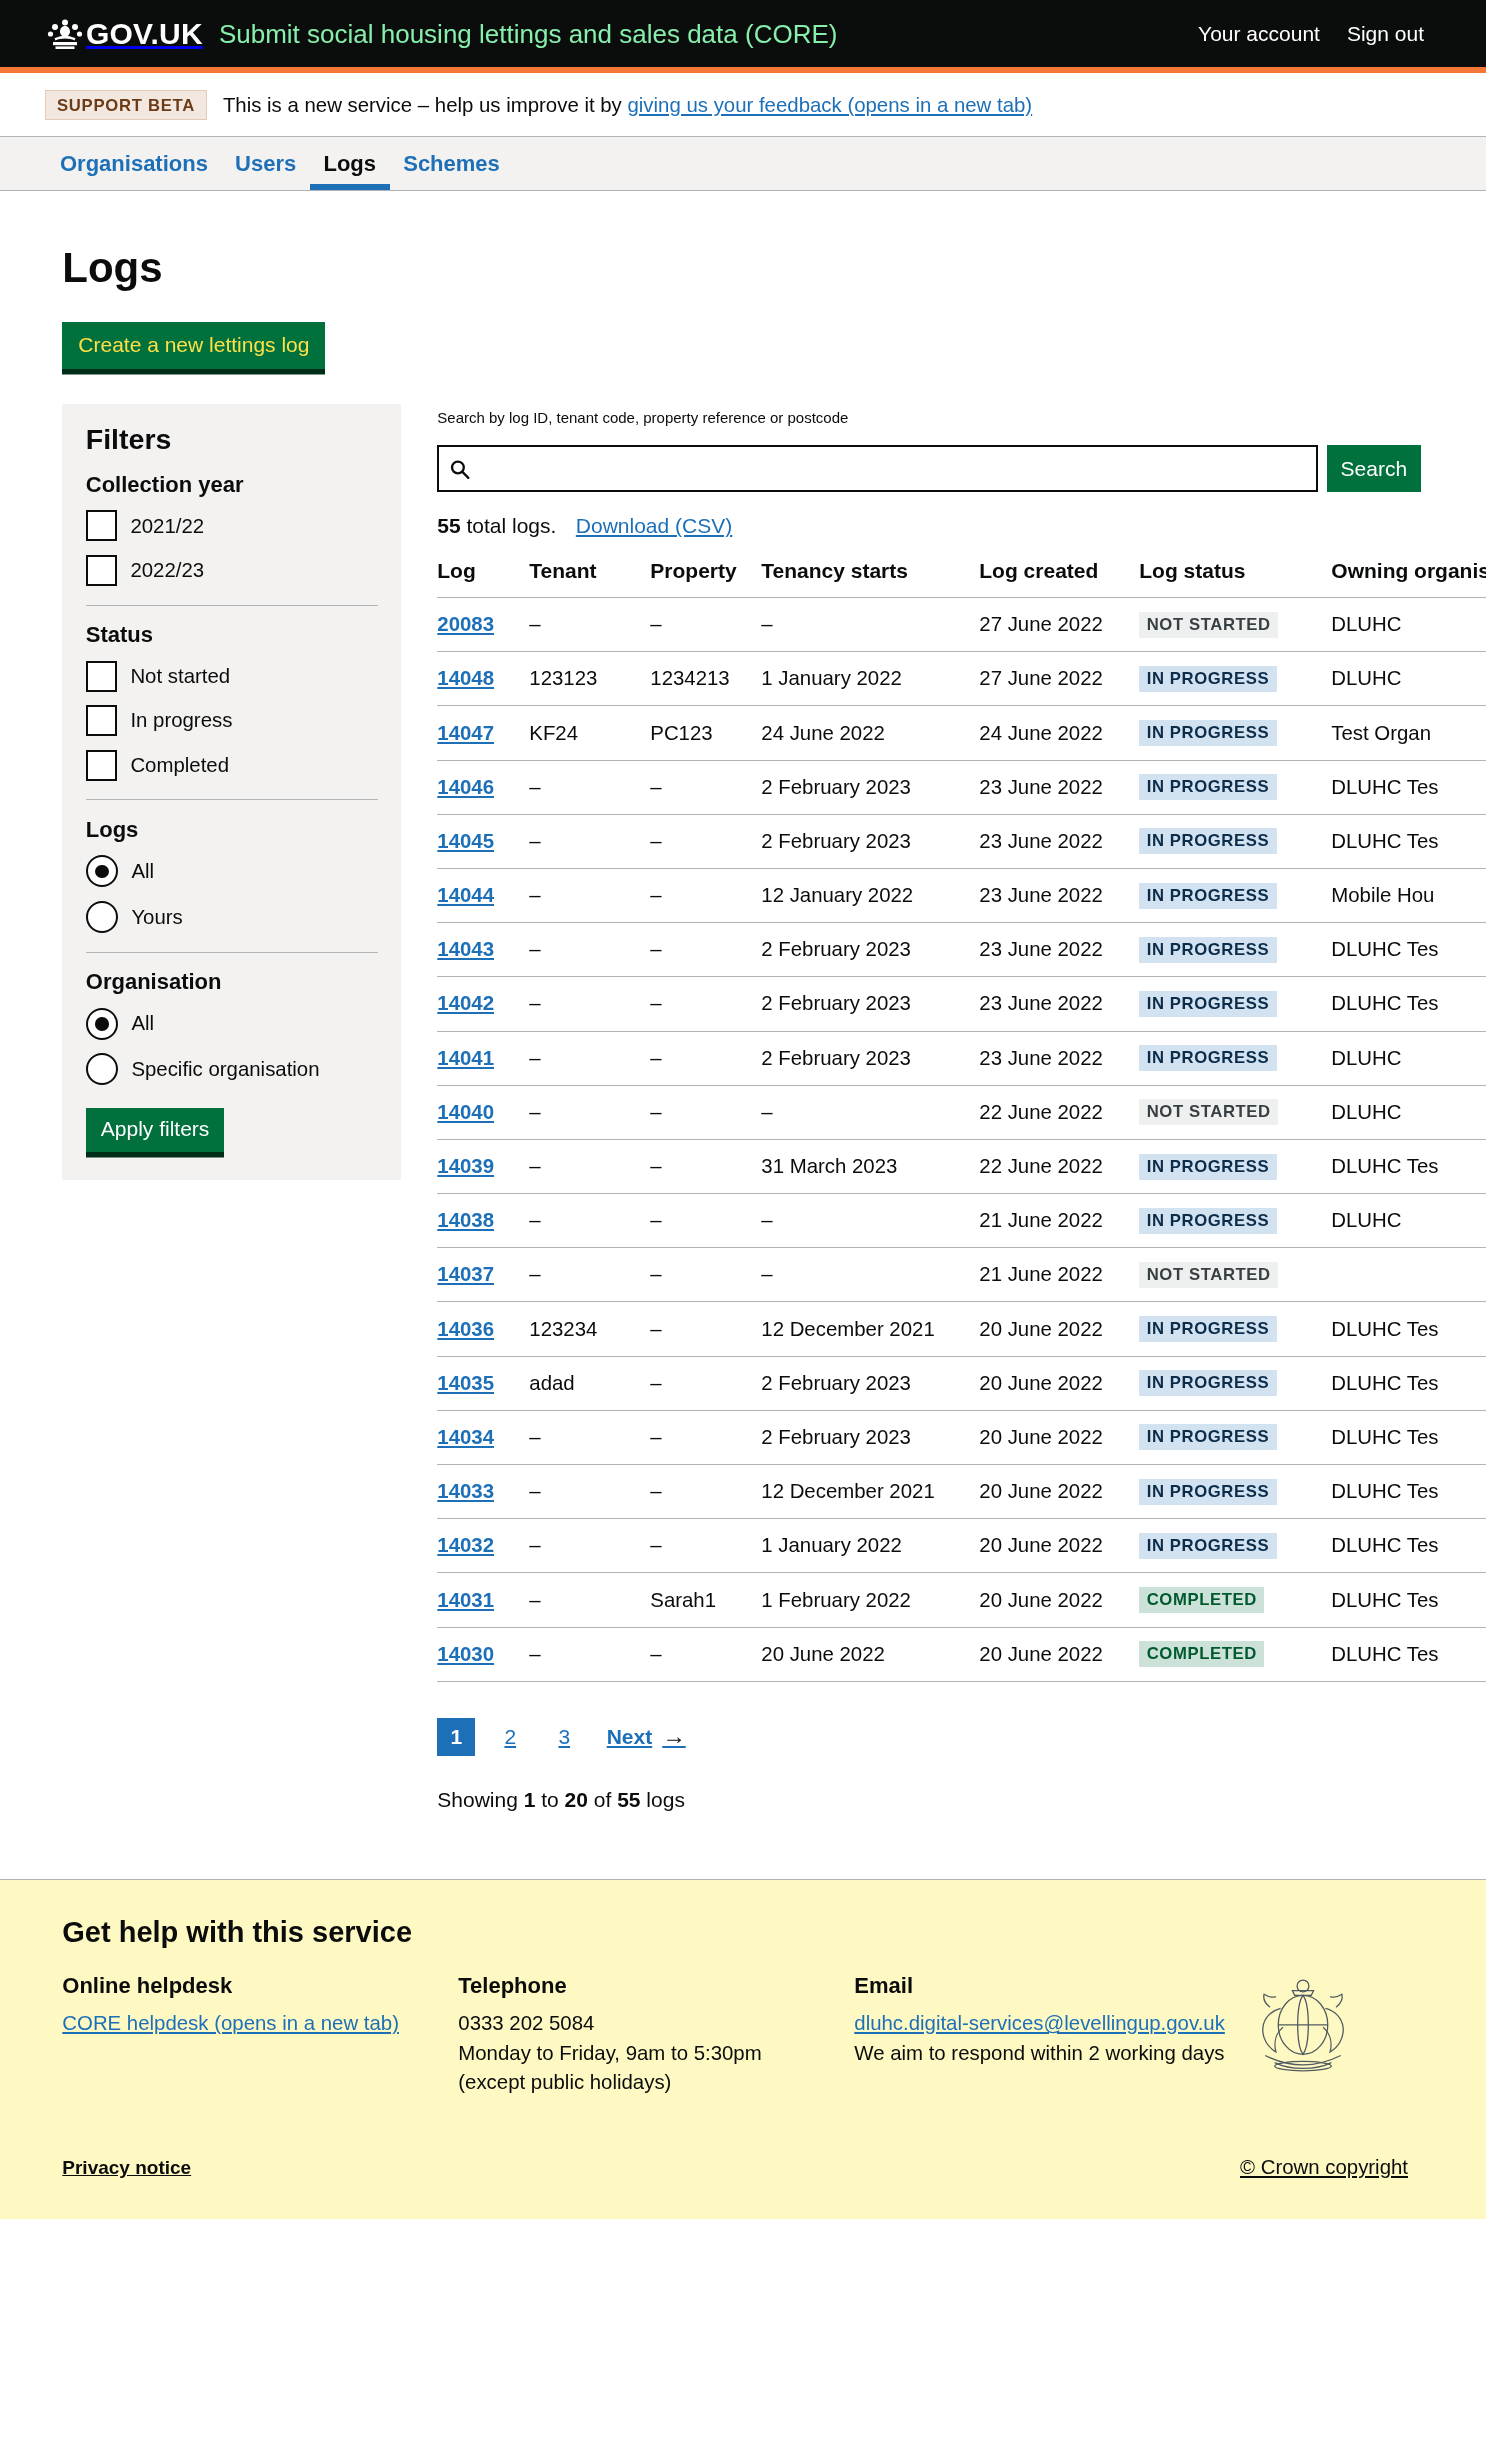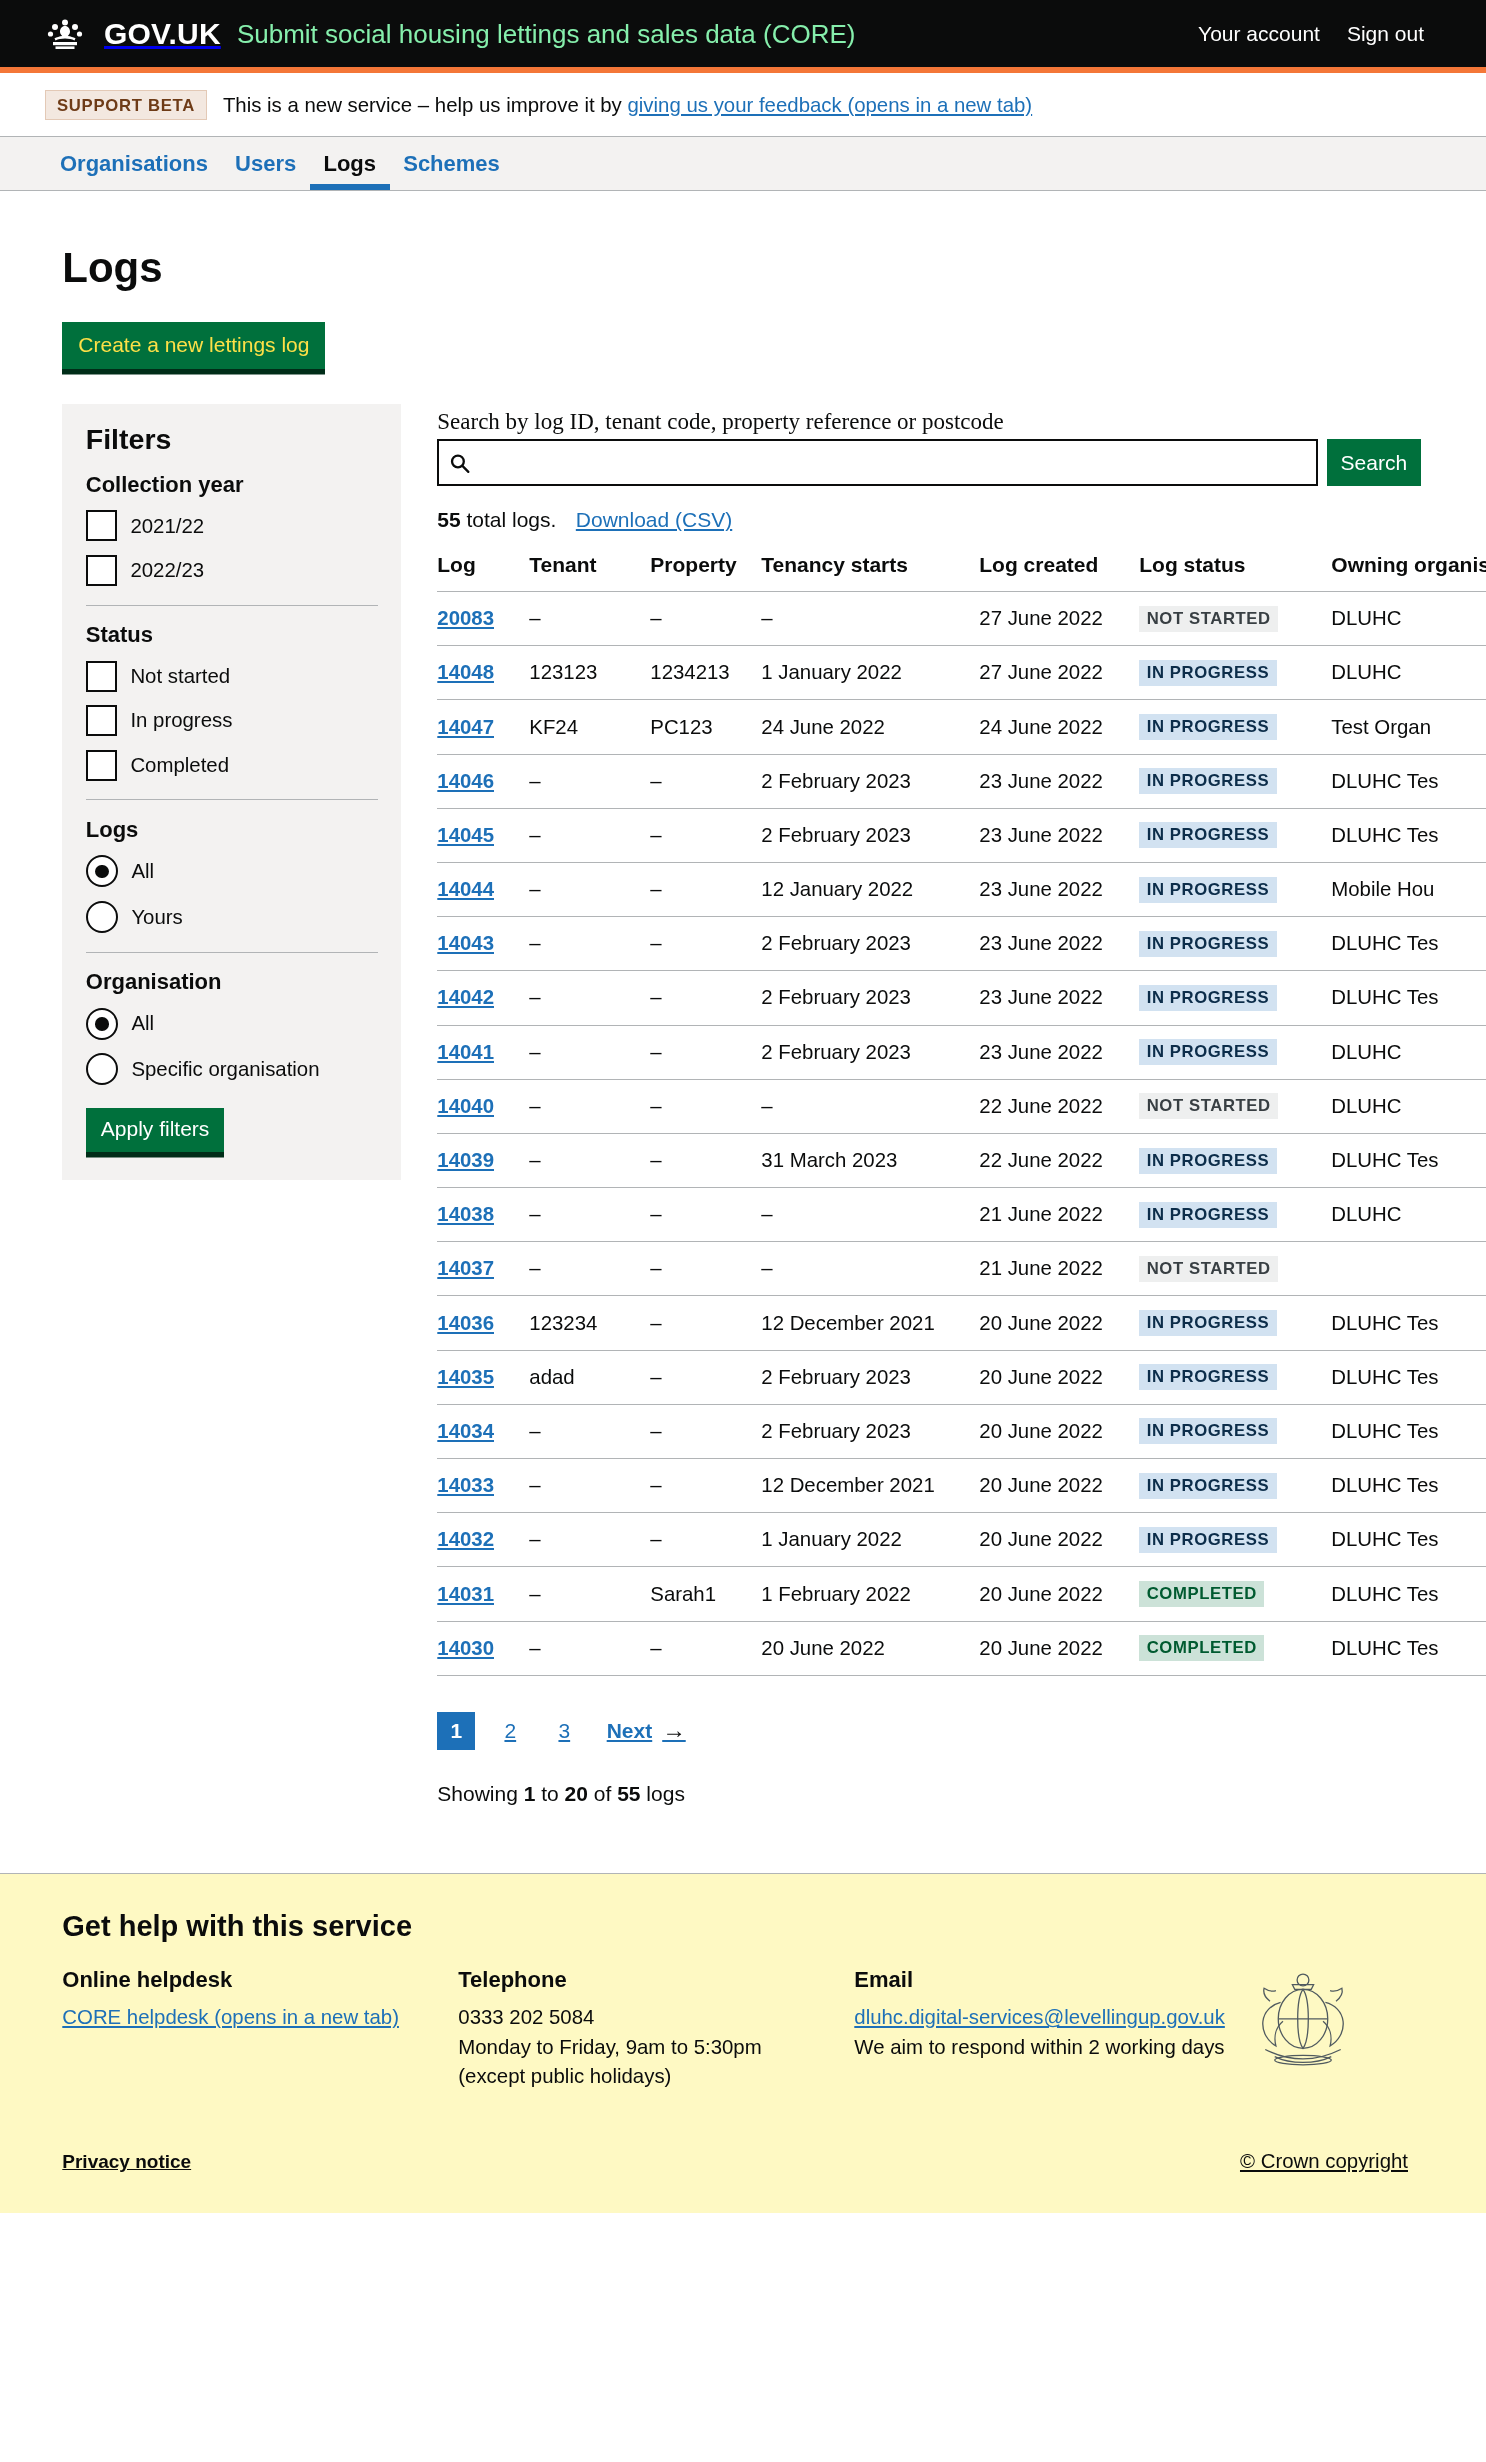--- a/index.html
+++ b/index.html
@@ -16,21 +16,21 @@
   
   .govuk-header {
     background: #0b0c0c;
     color: #ffffff;
     height: 67px;
     display: flex;
     align-items: center;
     padding: 0 62px 0 45px;
   }
   .header-left { display:flex; align-items:center; gap: 13.6px; }
-  .crown-logo { display:flex; align-items:center; gap: 19px; }
+  .crown-logo { display:flex; align-items:center; gap: 1px; }
   .crown-svg { display:block; }
   .govuk-wordmark {
     font-size: 30px;
     font-weight: 700;
     letter-spacing: 0.2px;
     line-height: 1;
     color: #fff;
   }
   .service-name {
     font-size: 26px;
@@ -206,23 +206,22 @@
     line-height: 1;
   }
 
   
   .results {
     flex: 1;
     padding-left: 36px;
     min-width: 0;
   }
   .search-label {
-    font-size: 23px;
-    margin: 5px 0 4px 0;
-    font-family: Liberation Serif, serif;
+    font-size: 15px;
+    margin: 5px 0 19px 0;
   }
   .search-row {
     display: flex;
     align-items: stretch;
     gap: 8.7px;
   }
   .search-field {
     position: relative;
     width: 881px;
     flex: 0 0 881px;

